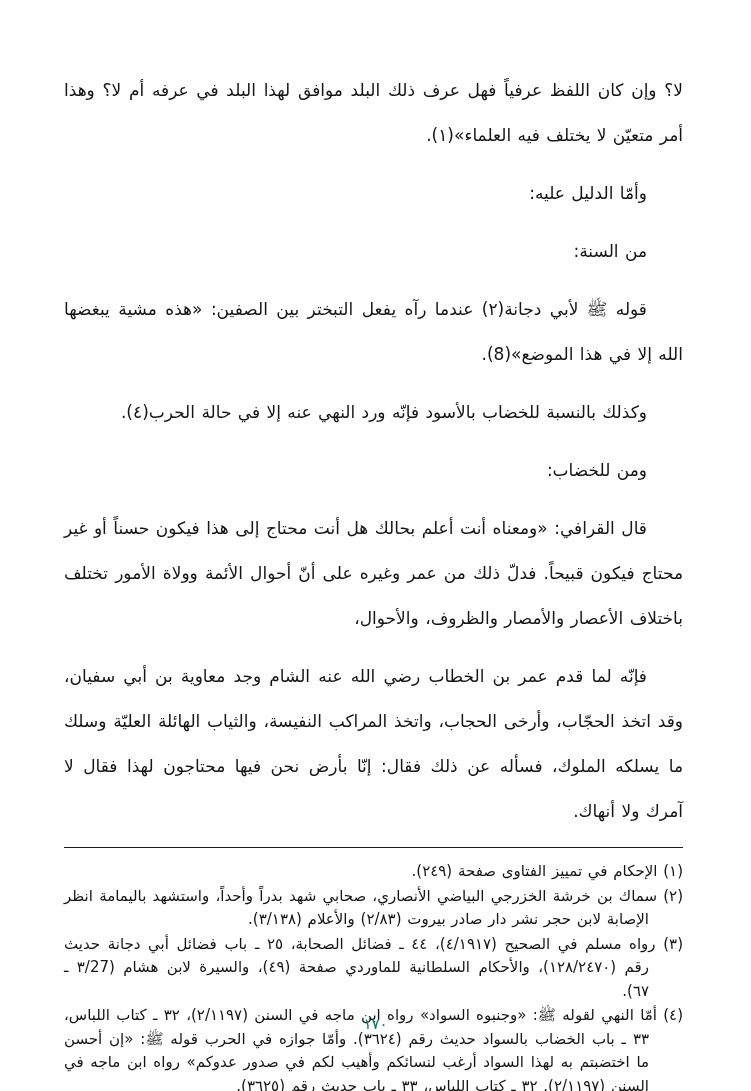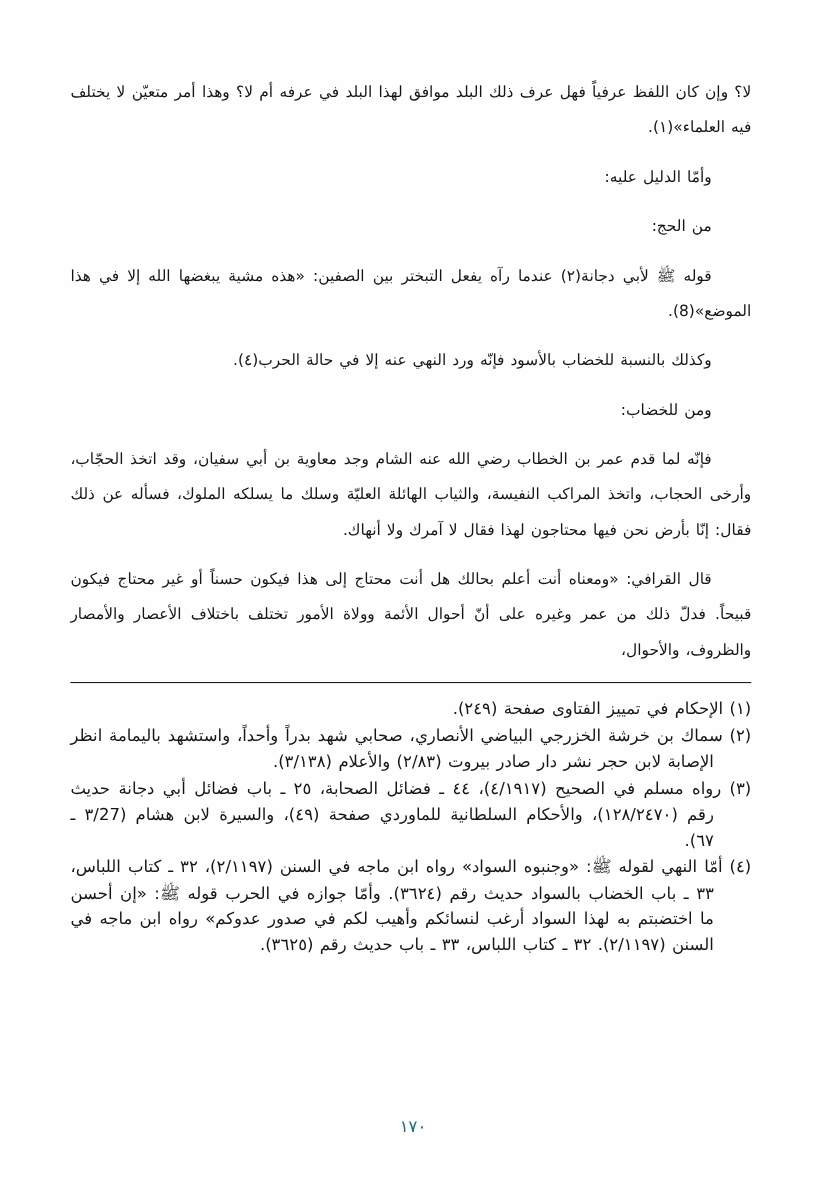--- a/index.html
+++ b/index.html
@@ -15,22 +15,22 @@
     margin: 0 auto;
     background: #fefefe;
     color: #151515;
     font-family: "DejaVu Sans", sans-serif;
     direction: rtl;
     overflow: hidden;
     padding: 68px 68px 40px 64px;
   }
   .body-text { width: 100%; }
   .para {
-    font-size: 14px;
-    line-height: 32px;
+    font-size: 17px;
+    line-height: 45px;
     text-align: justify;
     margin: 0 0 13px 0;
     text-indent: 36px;
     word-spacing: 1px;
   }
   .para.no-indent { text-indent: 0; }
   .footnote-sep {
     border: none;
     border-top: 1.2px solid #1c1c1c;
     margin: 8px 0 12px 0;
@@ -62,31 +62,31 @@
 </head>
 <body>
 
 <div class="page">
 
   <div class="body-text">
     <p class="para no-indent">لا؟ وإن كان اللفظ عرفياً فهل عرف ذلك البلد موافق لهذا البلد في عرفه أم لا؟ وهذا أمر متعيّن لا يختلف فيه العلماء»(١).</p>
 
     <p class="para">وأمّا الدليل عليه:</p>
 
-    <p class="para">من الحج:</p>
+    <p class="para">من السنة:</p>
 
     <p class="para">قوله ﷺ لأبي دجانة(٢) عندما رآه يفعل التبختر بين الصفين: «هذه مشية يبغضها الله إلا في هذا الموضع»(8).</p>
 
     <p class="para">وكذلك بالنسبة للخضاب بالأسود فإنّه ورد النهي عنه إلا في حالة الحرب(٤).</p>
 
     <p class="para">ومن للخضاب:</p>
 
+    <p class="para">قال القرافي: «ومعناه أنت أعلم بحالك هل أنت محتاج إلى هذا فيكون حسناً أو غير محتاج فيكون قبيحاً. فدلّ ذلك من عمر وغيره على أنّ أحوال الأئمة وولاة الأمور تختلف باختلاف الأعصار والأمصار والظروف، والأحوال،</p>
+
     <p class="para">فإنّه لما قدم عمر بن الخطاب رضي الله عنه الشام وجد معاوية بن أبي سفيان، وقد اتخذ الحجّاب، وأرخى الحجاب، واتخذ المراكب النفيسة، والثياب الهائلة العليّة وسلك ما يسلكه الملوك، فسأله عن ذلك فقال: إنّا بأرض نحن فيها محتاجون لهذا فقال لا آمرك ولا أنهاك.</p>
-
-    <p class="para">قال القرافي: «ومعناه أنت أعلم بحالك هل أنت محتاج إلى هذا فيكون حسناً أو غير محتاج فيكون قبيحاً. فدلّ ذلك من عمر وغيره على أنّ أحوال الأئمة وولاة الأمور تختلف باختلاف الأعصار والأمصار والظروف، والأحوال،</p>
   </div>
 
   <hr class="footnote-sep">
 
   <div class="footnotes">
     <p class="footnote">(١) الإحكام في تمييز الفتاوى صفحة (٢٤٩).</p>
     <p class="footnote">(٢) سماك بن خرشة الخزرجي البياضي الأنصاري، صحابي شهد بدراً وأحداً، واستشهد باليمامة انظر الإصابة لابن حجر نشر دار صادر بيروت (٢/٨٣) والأعلام (٣/١٣٨).</p>
     <p class="footnote">(٣) رواه مسلم في الصحيح (٤/١٩١٧)، ٤٤ ـ فضائل الصحابة، ٢٥ ـ باب فضائل أبي دجانة حديث رقم (١٢٨/٢٤٧٠)، والأحكام السلطانية للماوردي صفحة (٤٩)، والسيرة لابن هشام (٣/27 ـ ٦٧).</p>
     <p class="footnote">(٤) أمّا النهي لقوله ﷺ: «وجنبوه السواد» رواه ابن ماجه في السنن (٢/١١٩٧)، ٣٢ ـ كتاب اللباس، ٣٣ ـ باب الخضاب بالسواد حديث رقم (٣٦٢٤). وأمّا جوازه في الحرب قوله ﷺ: «إن أحسن ما اختضبتم به لهذا السواد أرغب لنسائكم وأهيب لكم في صدور عدوكم» رواه ابن ماجه في السنن (٢/١١٩٧). ٣٢ ـ كتاب اللباس، ٣٣ ـ باب حديث رقم (٣٦٢٥).</p>
   </div>

